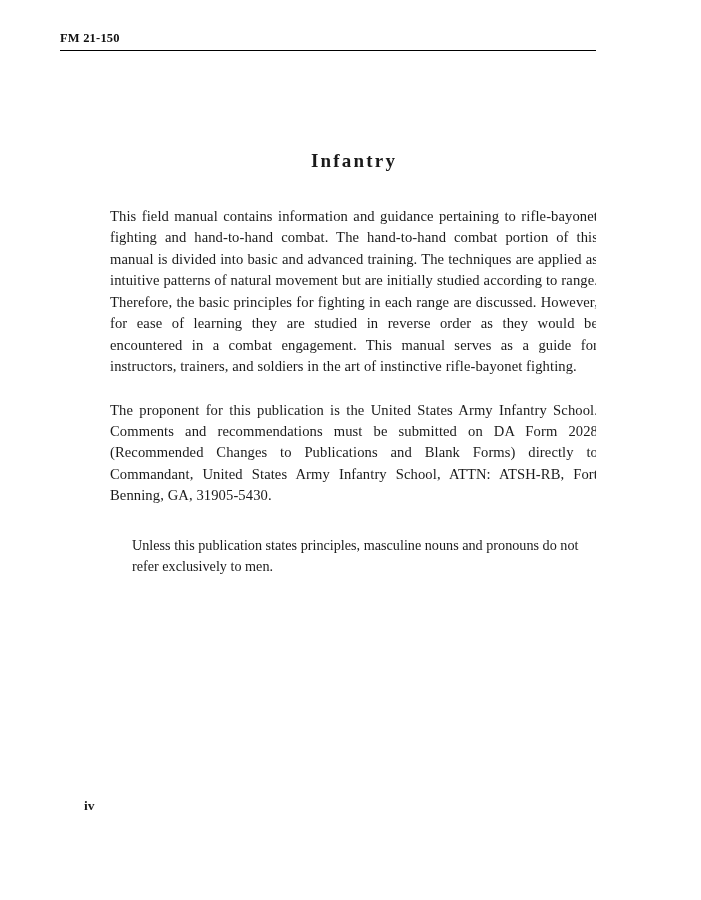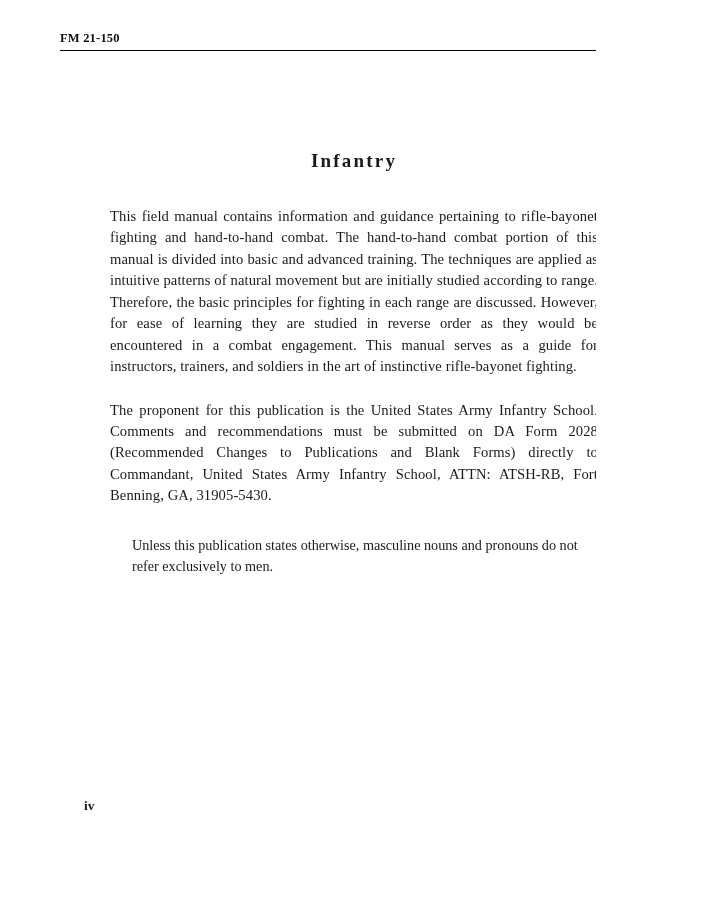--- a/index.html
+++ b/index.html
@@ -88,18 +88,18 @@
     <div class="header-rule"></div>
   </div>
 
   <div class="content">
     <h1 class="title">Infantry</h1>
 
     <p class="body-par">This field manual contains information and guidance pertaining to rifle-bayonet fighting and hand-to-hand combat. The hand-to-hand combat portion of this manual is divided into basic and advanced training. The techniques are applied as intuitive patterns of natural movement but are initially studied according to range. Therefore, the basic principles for fighting in each range are discussed. However, for ease of learning they are studied in reverse order as they would be encountered in a combat engagement. This manual serves as a guide for instructors, trainers, and soldiers in the art of instinctive rifle-bayonet fighting.</p>
 
     <p class="body-par second">The proponent for this publication is the United States Army Infantry School. Comments and recommendations must be submitted on DA Form 2028 (Recommended Changes to Publications and Blank Forms) directly to Commandant, United States Army Infantry School, ATTN: ATSH-RB, Fort Benning, GA, 31905-5430.</p>
 
-    <div class="note">Unless this publication states otherwise, masculine nouns and pronouns do not refer exclusively to men.</div>
+    <div class="note">Unless this publication states principles, masculine nouns and pronouns do not refer exclusively to men.</div>
   </div>
 
   <div class="folio">iv</div>
 
 </div>
 
 </body></html>

